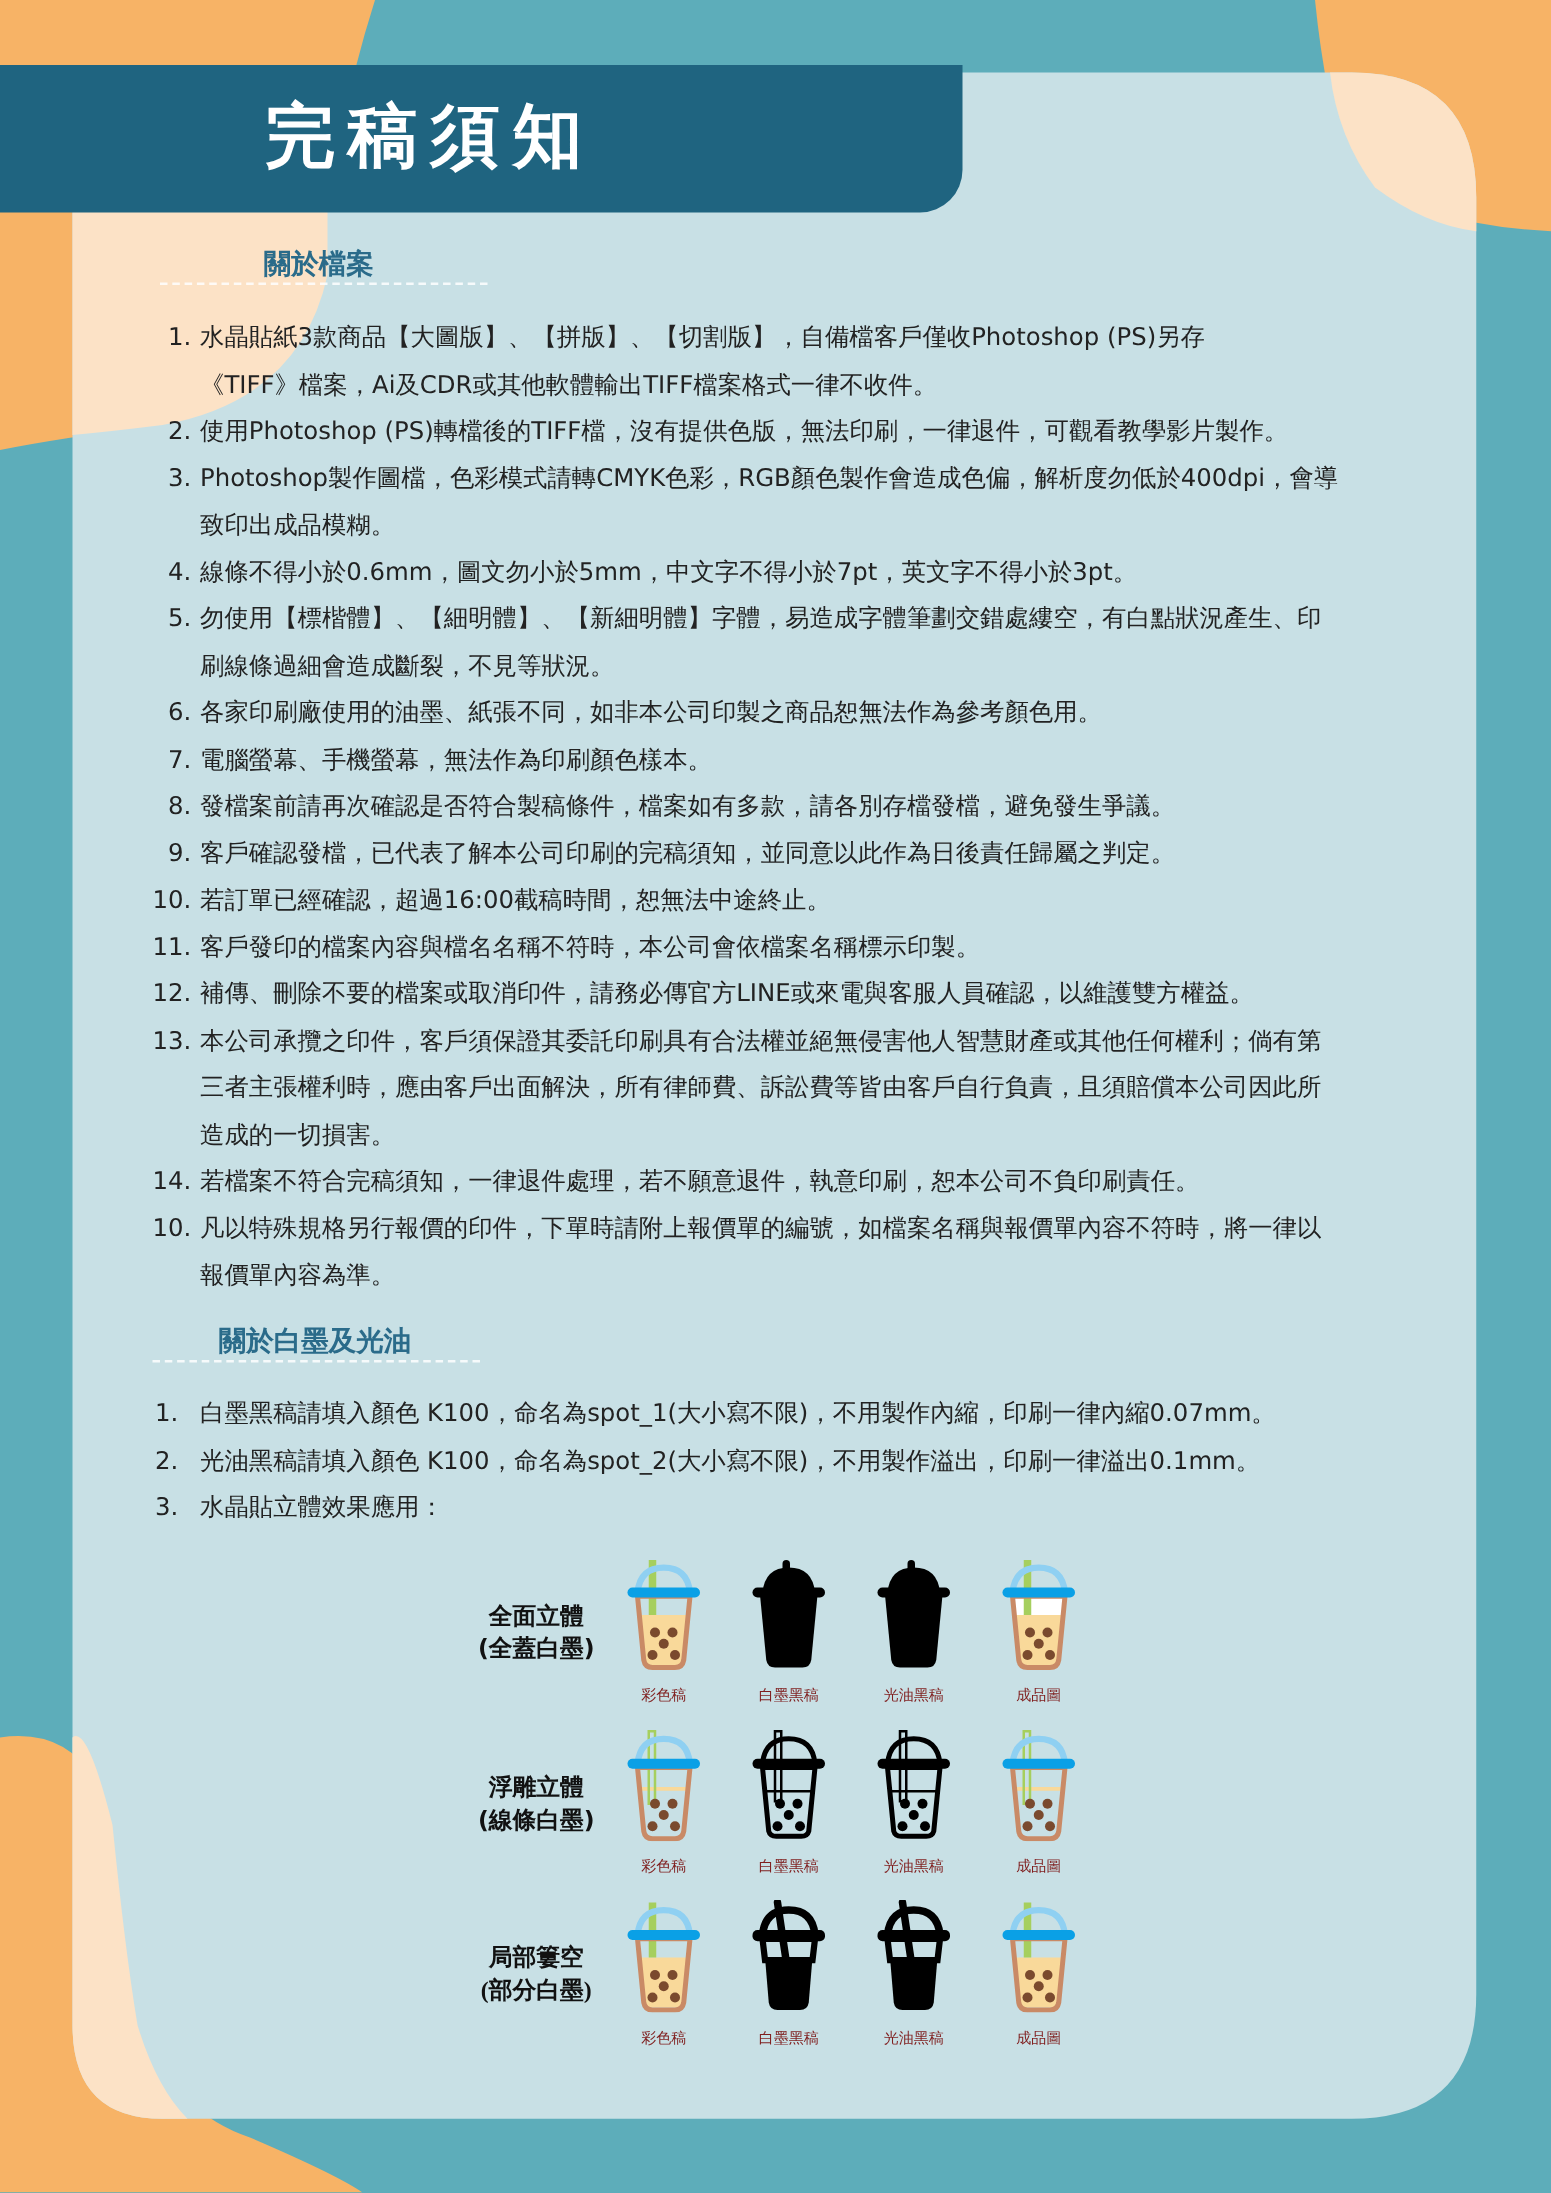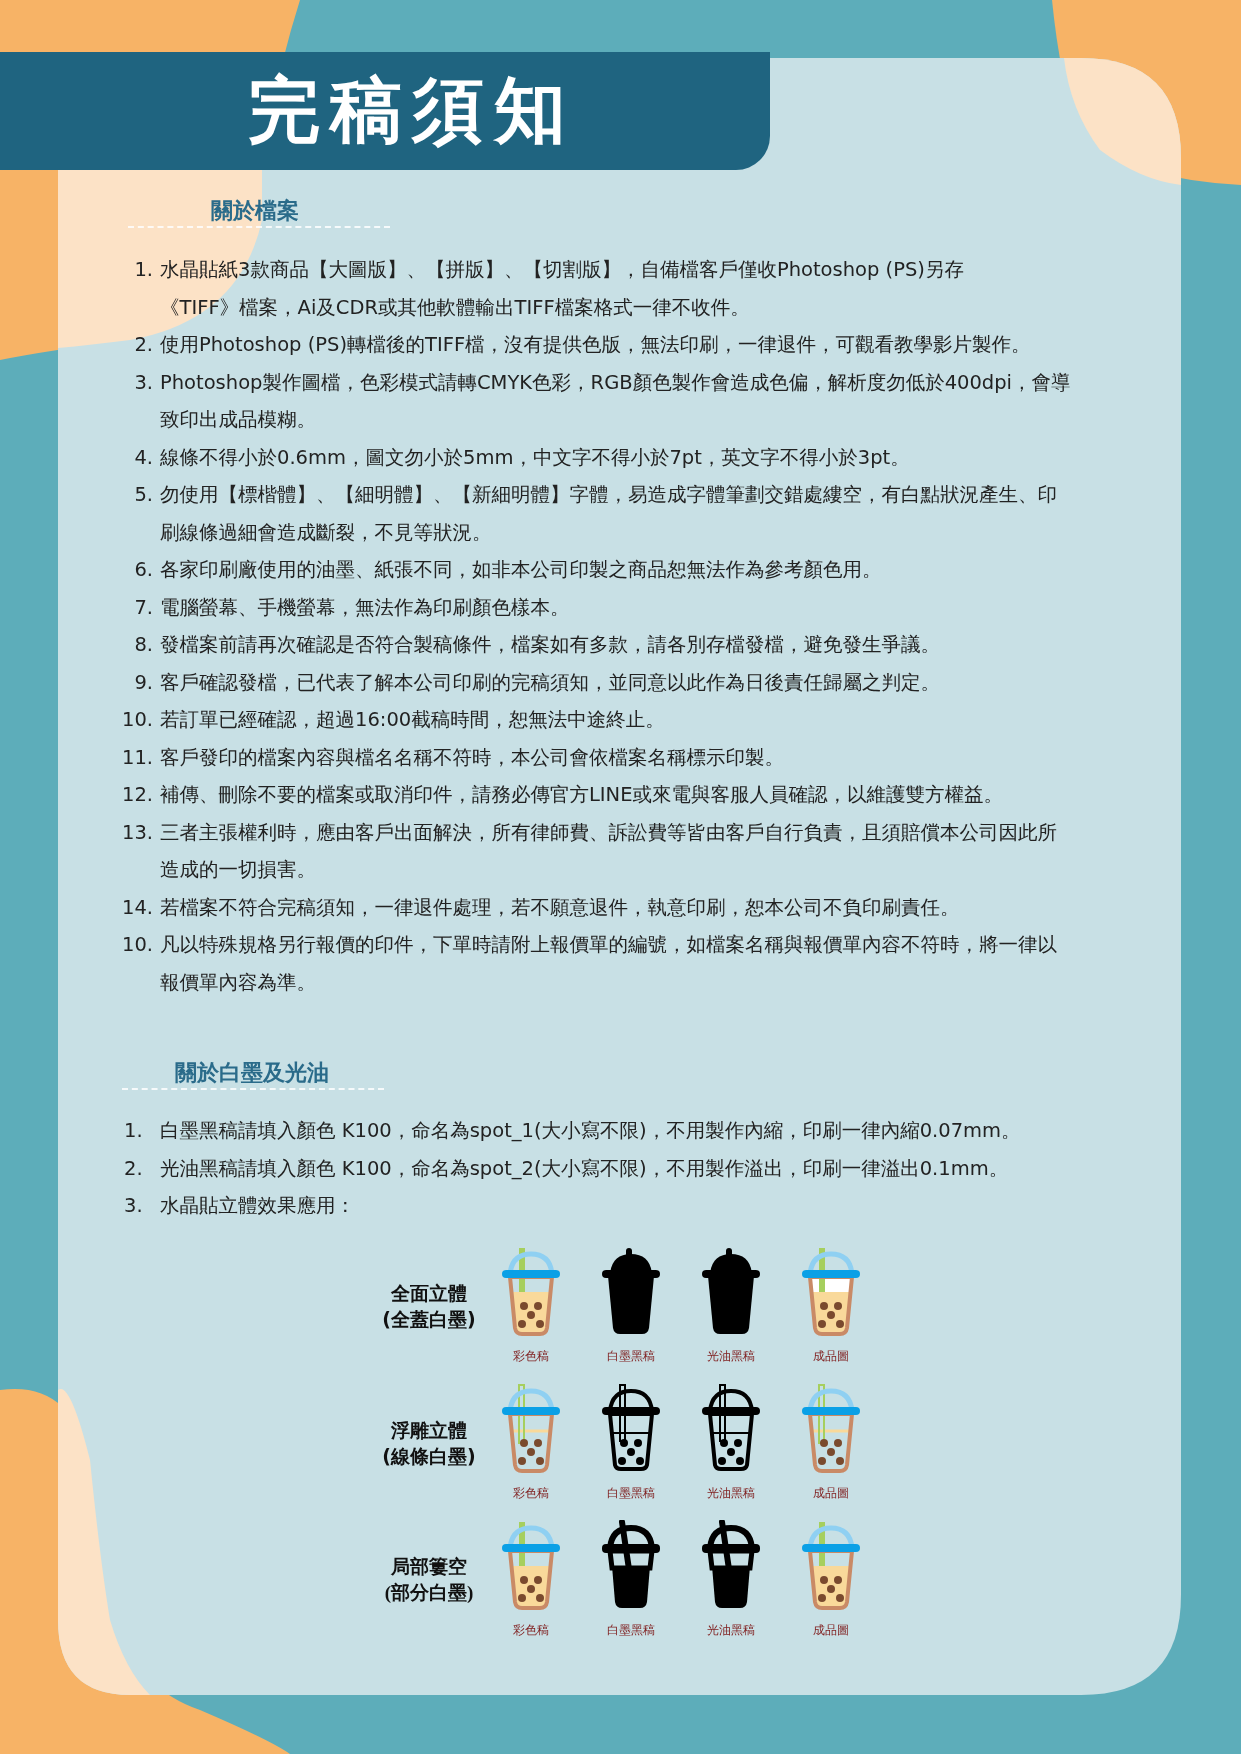--- a/index.html
+++ b/index.html
@@ -9,23 +9,22 @@
     font-family: "DejaVu Sans", "Liberation Sans", sans-serif;
     color: #1a1a1a;
   }
   .bg-svg { position: absolute; left: 0; top: 0; width: 1241px; height: 1754px; z-index: 0; }
   .banner {
     position: absolute; left: 0; top: 52px; width: 770px; height: 118px;
     background: #1f6480; border-bottom-right-radius: 34px; z-index: 2;
   }
   .banner-title {
     position: absolute; left: 212px; top: 8px;
-    font-size: 72px; font-weight: bold; color: #ffffff; letter-spacing: 10px;
+    font-size: 56px; font-weight: bold; color: #ffffff; letter-spacing: 10px;
     line-height: 100px;
-    margin-left: 36px;
   }
   .content { position: absolute; left: 0; top: 0; width: 1241px; height: 1754px; z-index: 3; }
   .section-title {
     position: absolute; left: 120px; font-size: 22px; font-weight: bold; color: #2a6b8a;
     display: flex; align-items: center; white-space: nowrap; flex-direction: column;
   }
   .section-title .dash {
     display: inline-block; margin-left: 8px; height: 0; border-top: 2px dashed #ffffff;
     opacity: 0.85;
   }
@@ -126,20 +125,21 @@
       <li>
         <span class="num">11.</span>
         <div>客戶發印的檔案內容與檔名名稱不符時，本公司會依檔案名稱標示印製。</div>
       </li>
       <li>
         <span class="num">12.</span>
         <div>補傳、刪除不要的檔案或取消印件，請務必傳官方LINE或來電與客服人員確認，以維護雙方權益。</div>
       </li>
       <li>
         <span class="num">13.</span>
+        <div>本公司承攬之印件，客戶須保證其委託印刷具有合法權並絕無侵害他人智慧財產或其他任何權利；倘有第</div>
         <div>三者主張權利時，應由客戶出面解決，所有律師費、訴訟費等皆由客戶自行負責，且須賠償本公司因此所</div>
         <div>造成的一切損害。</div>
       </li>
       <li>
         <span class="num">14.</span>
         <div>若檔案不符合完稿須知，一律退件處理，若不願意退件，執意印刷，恕本公司不負印刷責任。</div>
       </li>
       <li>
         <span class="num">10.</span>
         <div>凡以特殊規格另行報價的印件，下單時請附上報價單的編號，如檔案名稱與報價單內容不符時，將一律以</div>

